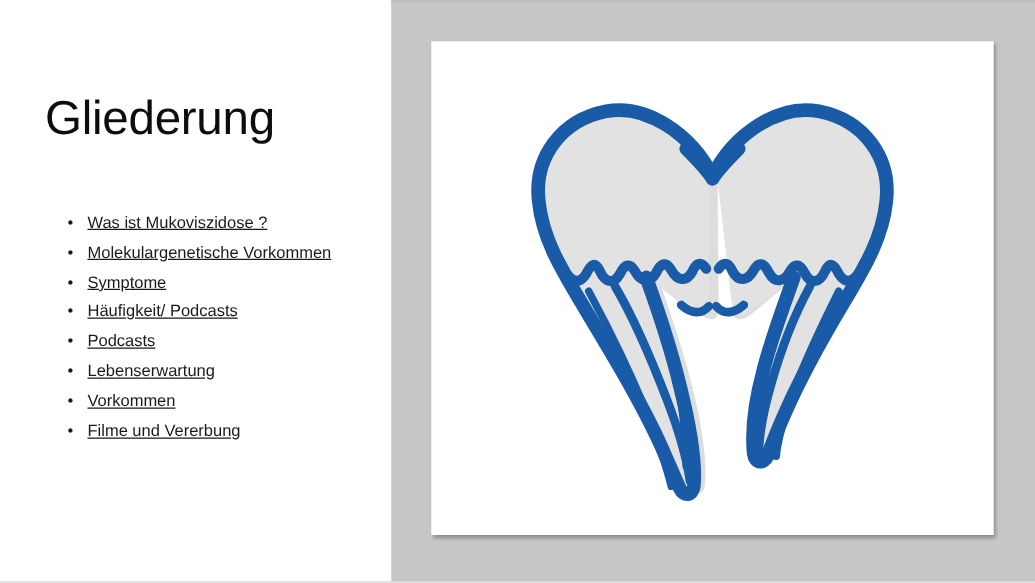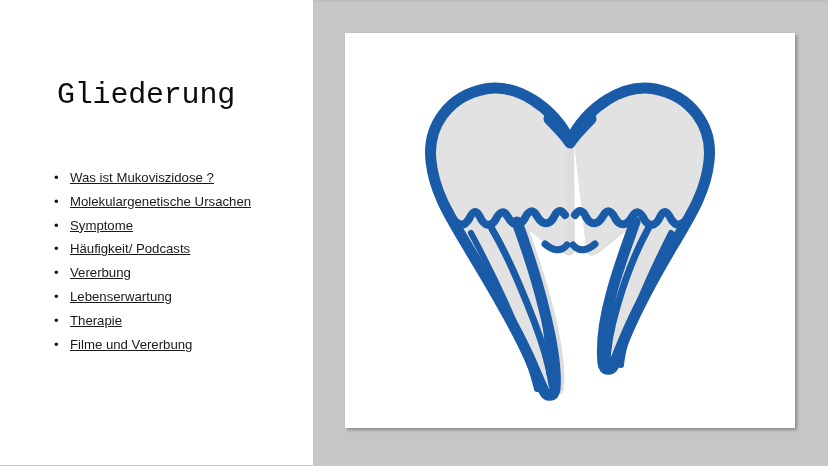--- a/index.html
+++ b/index.html
@@ -30,29 +30,28 @@
     position: absolute;
     left: 0;
     top: 0;
     width: 313px;
     height: 466px;
     background: #ffffff;
   }
 
   #page-title {
     position: absolute;
-    left: 57px;
+    left: 36px;
     top: 73px;
-    font-size: 30px;
+    font-size: 38px;
     line-height: 44px;
     font-weight: 400;
     color: #0d0d0d;
     letter-spacing: -0.2px;
     white-space: nowrap;
-    font-family: Liberation Mono, monospace;
   }
 
   #outline-list {
     position: absolute;
     left: 50px;
     top: 166px;
     width: 250px;
     margin: 0;
     padding: 0;
     list-style: none;
@@ -131,46 +130,46 @@
 
     <ul id="outline-list">
 
       <li>
         <span class="bullet-dot">•</span>
         <span class="item-text">Was ist Mukoviszidose ?</span>
       </li>
 
       <li>
         <span class="bullet-dot">•</span>
-        <span class="item-text">Molekulargenetische Ursachen</span>
+        <span class="item-text">Molekulargenetische Vorkommen</span>
       </li>
 
       <li>
         <span class="bullet-dot">•</span>
         <span class="item-text">Symptome</span>
       </li>
 
       <li>
         <span class="bullet-dot">•</span>
         <span class="item-text">Häufigkeit/ Podcasts</span>
       </li>
 
       <li>
         <span class="bullet-dot">•</span>
-        <span class="item-text">Vererbung</span>
+        <span class="item-text">Podcasts</span>
       </li>
 
       <li>
         <span class="bullet-dot">•</span>
         <span class="item-text">Lebenserwartung</span>
       </li>
 
       <li>
         <span class="bullet-dot">•</span>
-        <span class="item-text">Therapie</span>
+        <span class="item-text">Vorkommen</span>
       </li>
 
       <li>
         <span class="bullet-dot">•</span>
         <span class="item-text">Filme und Vererbung</span>
       </li>
 
     </ul>
   </div>
 

